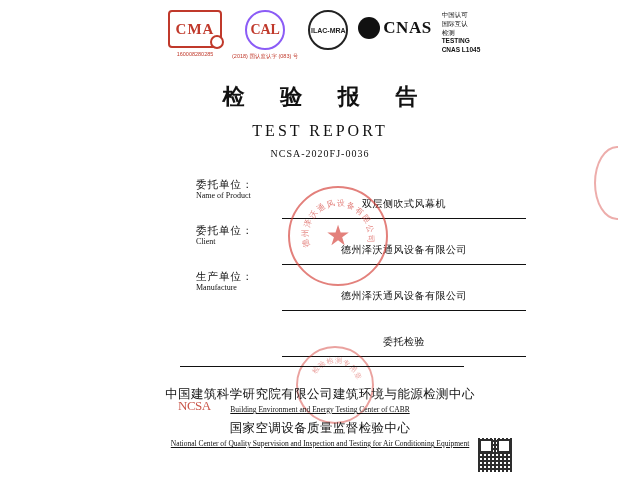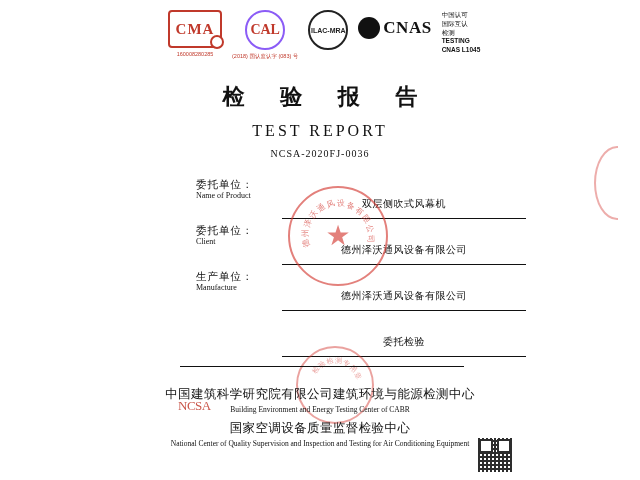--- a/index.html
+++ b/index.html
@@ -289,20 +289,21 @@
     color: #111;
     letter-spacing: 0.4px;
     margin-top: 14px;
     font-family: "DejaVu Serif", serif;
   }
   .footer-en {
     font-size: 7.5px;
     color: #111;
     margin-top: 2px;
     font-family: "Liberation Serif", serif;
+    text-decoration: underline;
   }
   .footer-cn2 {
     font-size: 12.5px;
     color: #111;
     letter-spacing: 0.4px;
     margin-top: 6px;
     font-family: "DejaVu Serif", serif;
   }
   .ncsa-badge {
     position: absolute;

